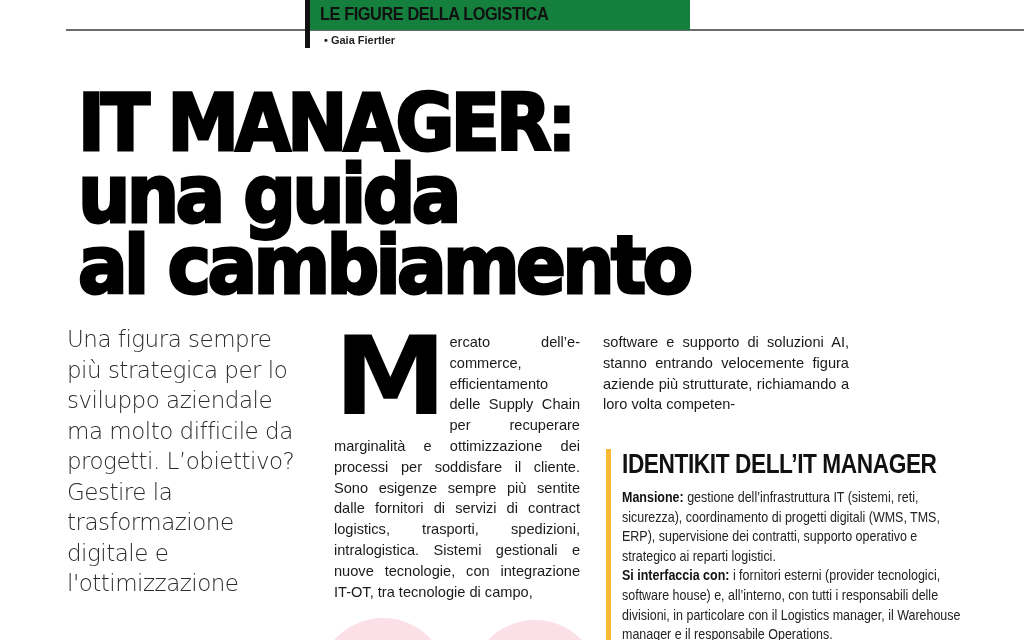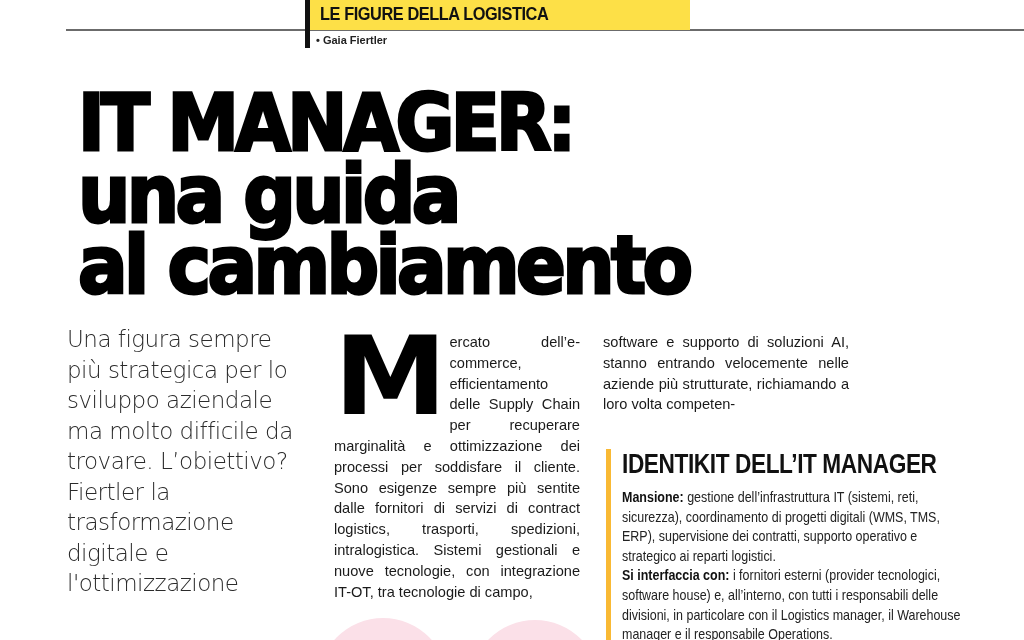--- a/index.html
+++ b/index.html
@@ -1,21 +1,21 @@
 <!DOCTYPE html>
 <html><head>
 <meta charset="utf-8">
 <style>
   html, body { margin:0; padding:0; }
   body { width:1024px; height:640px; background:#ffffff; position:relative; overflow:hidden; color:#111; font-family:"Liberation Sans", sans-serif; }
   .rule { position:absolute; left:66px; top:29px; width:958px; height:2px; background:#6b6b6b; }
   .kicker-bar { position:absolute; left:305px; top:0; width:5px; height:48px; background:#111; }
-  .kicker { position:absolute; left:310px; top:0; width:380px; height:30px; background:#fde047; }
+  .kicker { position:absolute; left:310px; top:0; width:380px; height:30px; background:#15803d; }
   .kicker span { position:absolute; left:10px; top:3px; font-family:"Liberation Sans", sans-serif; font-weight:bold; font-size:19px; letter-spacing:-0.5px; transform:scaleX(0.86); transform-origin:left center; white-space:nowrap; color:#111; }
-  .byline { position:absolute; left:316px; top:34px; font-size:11px; font-weight:bold; color:#222; white-space:nowrap; }
+  .byline { position:absolute; left:324px; top:34px; font-size:11px; font-weight:bold; color:#222; white-space:nowrap; }
   .headline { position:absolute; left:66px; top:76px; margin:12px; font-family:"DejaVu Sans", sans-serif; font-weight:900; color:#000; line-height:71px; font-size:80px; letter-spacing:-4px; }
   .headline div { white-space:nowrap; transform:scaleX(0.92); transform-origin:left center; -webkit-text-stroke:3px #000; }
   .headline .l1 { font-size:78px; }
   .standfirst { position:absolute; left:67px; top:324px; width:245px; font-family:"DejaVu Sans", sans-serif; font-weight:300; font-size:23px; line-height:30.5px; color:#2b2b2b; letter-spacing:-0.5px; }
   .col { position:absolute; font-family:"Liberation Sans", sans-serif; font-size:14.6px; line-height:20.8px; color:#1a1a1a; text-align:justify; }
   .col1 { left:334px; top:332px; width:246px; }
   .col2 { left:603px; top:332px; width:246px; }
   .dropcap { float:left; font-family:"DejaVu Sans", sans-serif; font-weight:900; font-size:108px; line-height:82px; height:82px; margin:4px 8px 0 0; color:#000; transform:scaleX(1.05); transform-origin:left; }
   .col p { margin:0; }
   .box-bar { position:absolute; left:606px; top:449px; width:5px; height:191px; background:#f9b934; }
@@ -36,29 +36,29 @@
   <span>LE FIGURE DELLA LOGISTICA</span>
 </div>
 <div class="byline">• Gaia Fiertler</div>
 
 <h1 class="headline">
   <div class="l1">IT MANAGER:</div>
   <div>una guida</div>
   <div>al cambiamento</div>
 </h1>
 
-<div class="standfirst">Una figura sempre più strategica per lo sviluppo aziendale ma molto difficile da trovare. L’obiettivo? Fiertler la trasformazione digitale e l'ottimizzazione</div>
+<div class="standfirst">Una figura sempre più strategica per lo sviluppo aziendale ma molto difficile da progetti. L’obiettivo? Gestire la trasformazione digitale e l'ottimizzazione</div>
 
 <div class="col col1">
   <span class="dropcap">M</span>
   <span>ercato dell’e-commerce, efficientamento delle Supply Chain per recuperare marginalità e ottimizzazione dei processi per soddisfare il cliente. Sono esigenze sempre più sentite dalle fornitori di servizi di contract logistics, trasporti, spedizioni, intralogistica. Sistemi gestionali e nuove tecnologie, con integrazione IT-OT, tra tecnologie di campo,</span>
 </div>
 
 <div class="col col2">
-  <p>software e supporto di soluzioni AI, stanno entrando velocemente nelle aziende più strutturate, richiamando a loro volta competen-</p>
+  <p>software e supporto di soluzioni AI, stanno entrando velocemente figura aziende più strutturate, richiamando a loro volta competen-</p>
 </div>
 
 <div class="box-bar"></div>
 <div class="box">
   <h2>IDENTIKIT DELL’IT MANAGER</h2>
   <p><b>Mansione:</b><span> gestione dell’infrastruttura IT (sistemi, reti, sicurezza), coordinamento di progetti digitali (WMS, TMS, ERP), supervisione dei contratti, supporto operativo e strategico ai reparti logistici.</span></p>
   <p><b>Si interfaccia con:</b><span> i fornitori esterni (provider tecnologici, software house) e, all’interno, con tutti i responsabili delle divisioni, in particolare con il Logistics manager, il Warehouse manager e il responsabile Operations.</span></p>
 </div>
 
 <div class="circle c1"></div>

